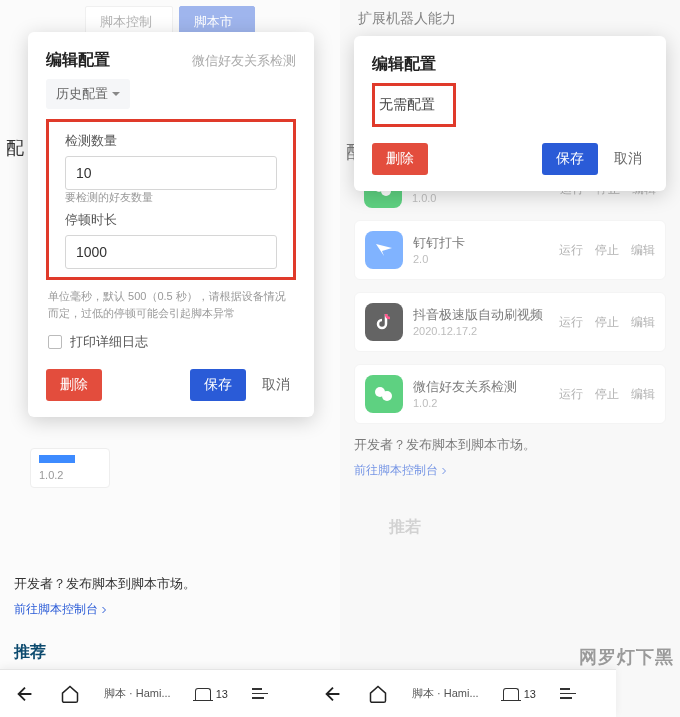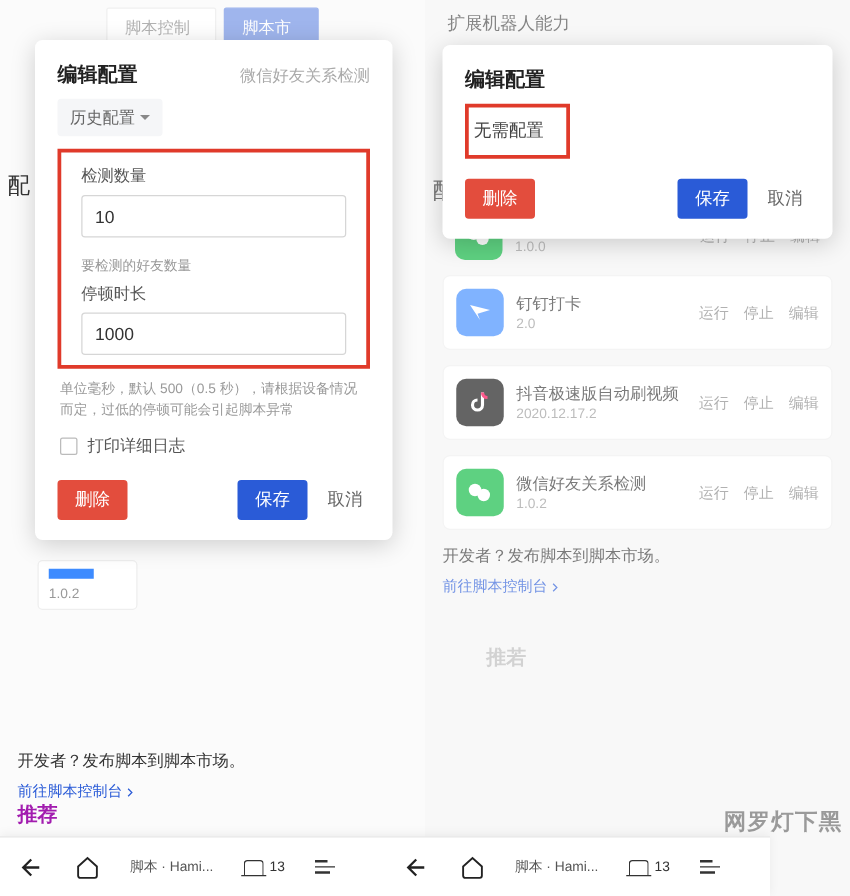--- a/index.html
+++ b/index.html
@@ -99,21 +99,21 @@
     .field-input {
       width: 100%;
       height: 34px;
       padding: 0 10px;
       border: 1px solid #d6d6d6;
       border-radius: 3px;
       font-size: 14px;
       color: #333;
       background: #fff;
     }
-    .field-hint { font-size: 11px; color: #999; margin: 15px 0 6px; }
+    .field-hint { font-size: 11px; color: #999; margin: 0 0 6px; }
     .hint-below { font-size: 11px; color: #999; margin: 8px 2px 12px; line-height: 1.5; }
 
     .checkbox-row { display: flex; align-items: center; gap: 8px; margin: 6px 2px 18px; }
     .checkbox { width: 14px; height: 14px; border: 1px solid #bbb; border-radius: 2px; background: #fff; }
     .checkbox-label { font-size: 13px; color: #555; }
 
     .dlg-footer { display: flex; align-items: center; gap: 10px; }
     .spacer { flex: 1; }
     .btn {
       padding: 7px 14px;
@@ -175,21 +175,21 @@
       background: #fff;
       border: 1px solid #eee;
       border-radius: 4px;
       padding: 6px 8px;
     }
     .stub-top { height: 8px; background: #3d8bff; width: 36px; }
     .stub-ver { font-size: 11px; color: #999; margin-top: 6px; }
 
     .dev-line { font-size: 13px; color: #333; margin: 10px 0 6px; }
     .dev-link { display: inline-flex; align-items: center; font-size: 12px; color: #2a5bd7; }
-    .recommend { font-size: 16px; font-weight: 600; color: #a21caf; }
+    .recommend { font-size: 16px; font-weight: 600; color: #0c4a6e; margin-top: 24px; }
 
     .bottom-left-block {
       position: absolute;
       bottom: 54px;
       left: 14px;
       right: 14px;
     }
 
     
     .bottom-bar {

